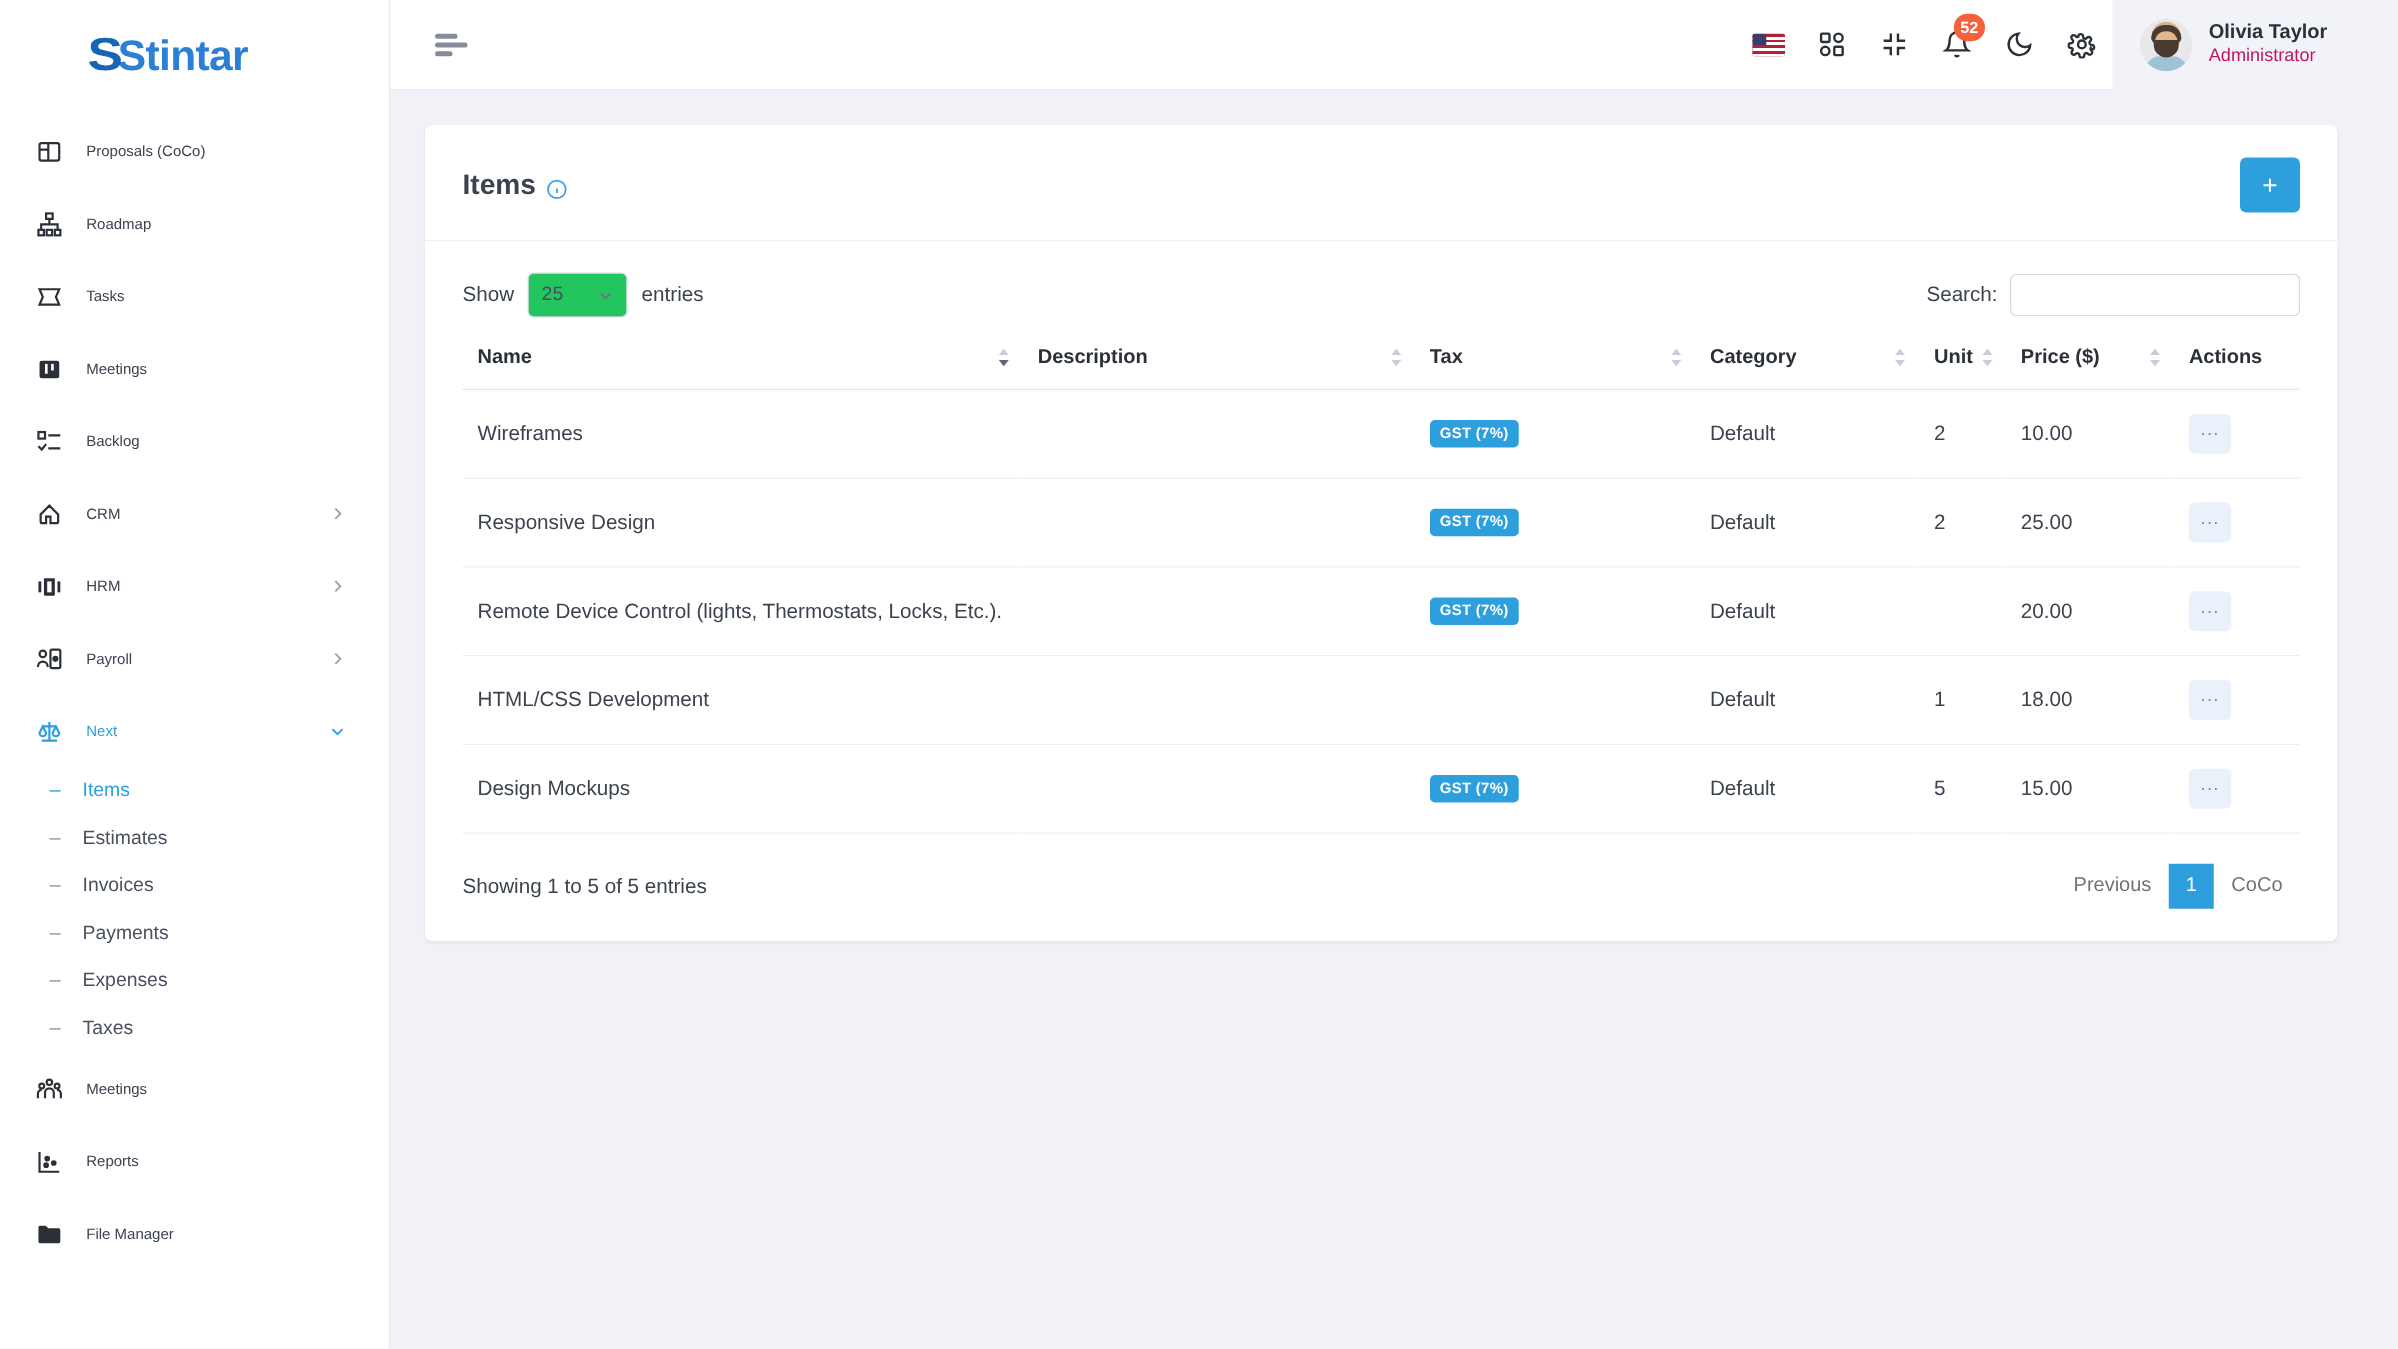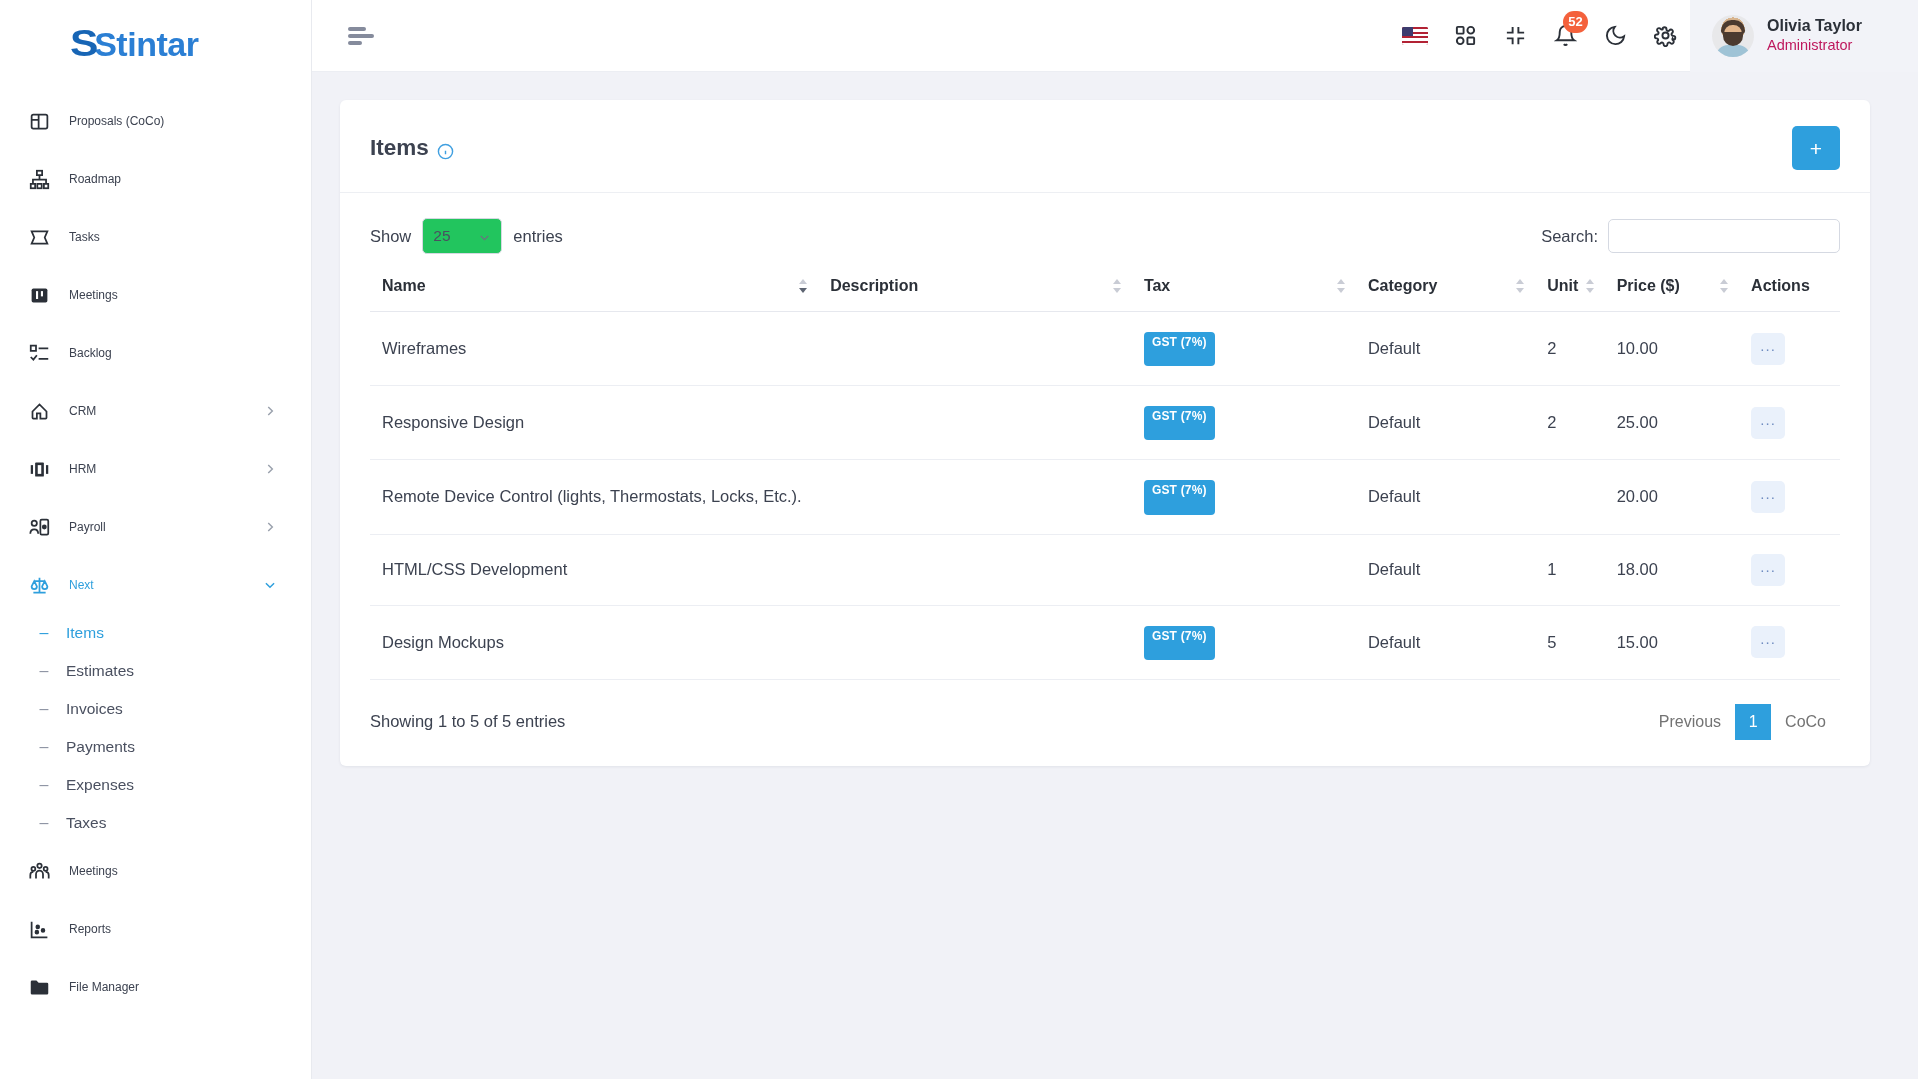--- a/index.html
+++ b/index.html
@@ -172,21 +172,21 @@
   thead th .sorter i { bottom: 1px; border-top: 5.5px solid #c9ccd5; }
   thead th.sorted-desc .sorter i { border-top-color: #5d6472; }
 
   tbody td {
     font-size: 16.5px; color: #3c4250; padding: 19px 12px;
     border-bottom: 1px solid #eceef3; vertical-align: middle;
   }
   .gst-badge {
     display: inline-block; background: #2e9fdd; color: #fff;
     font-size: 12px; font-weight: bold; border-radius: 4px;
-    padding: 4px 8px 17px 8px; line-height: 1.1; letter-spacing: .2px;
+    padding: 4px 8px 4px 8px; line-height: 1.1; letter-spacing: .2px;
   }
   .act-btn {
     width: 34px; height: 32px; border-radius: 5px; background: #eaf1fb;
     border: none; color: #6f8cc0; font-size: 15px; cursor: pointer;
     display: flex; align-items: center; justify-content: center; line-height: 0;
     letter-spacing: 1px; padding-bottom: 6px;
   }
   .col-name { width: 400px; }
   .col-desc { width: 280px; }
   .col-tax  { width: 200px; }

